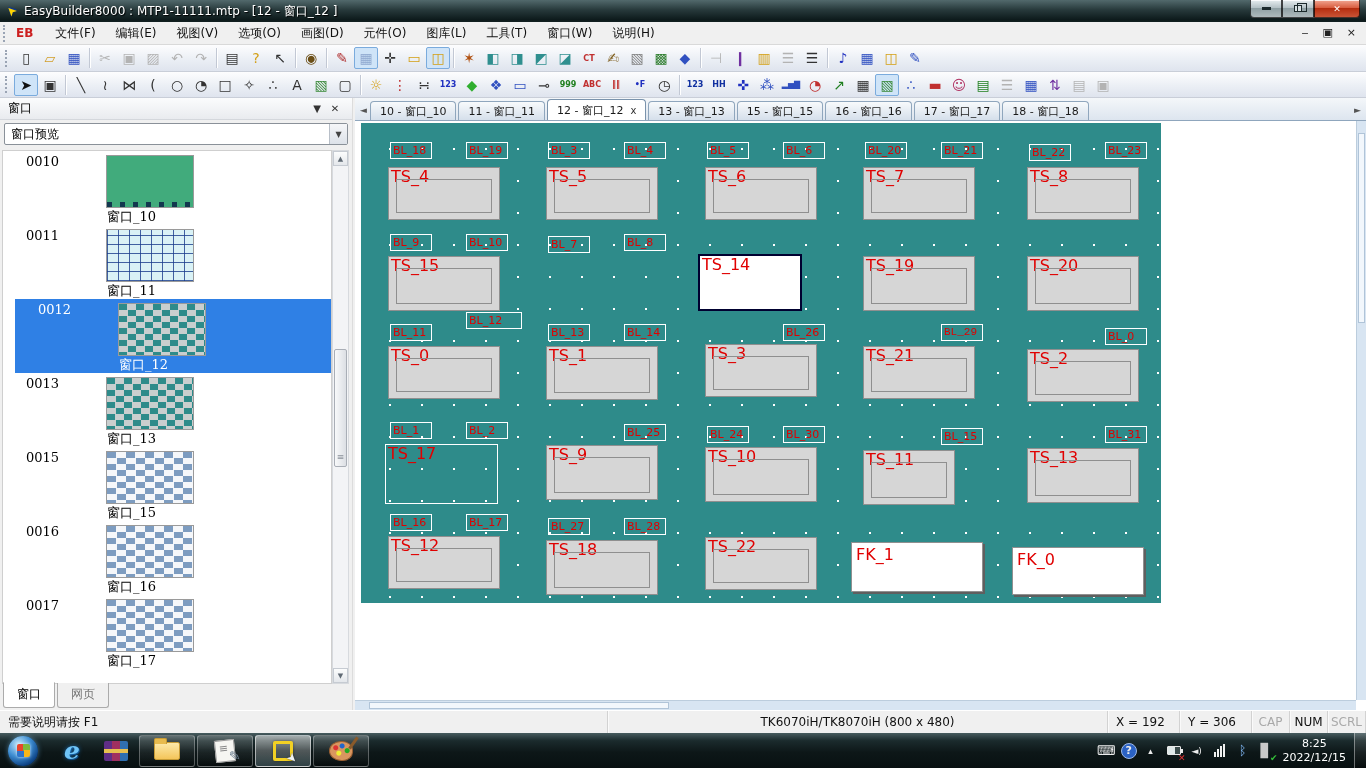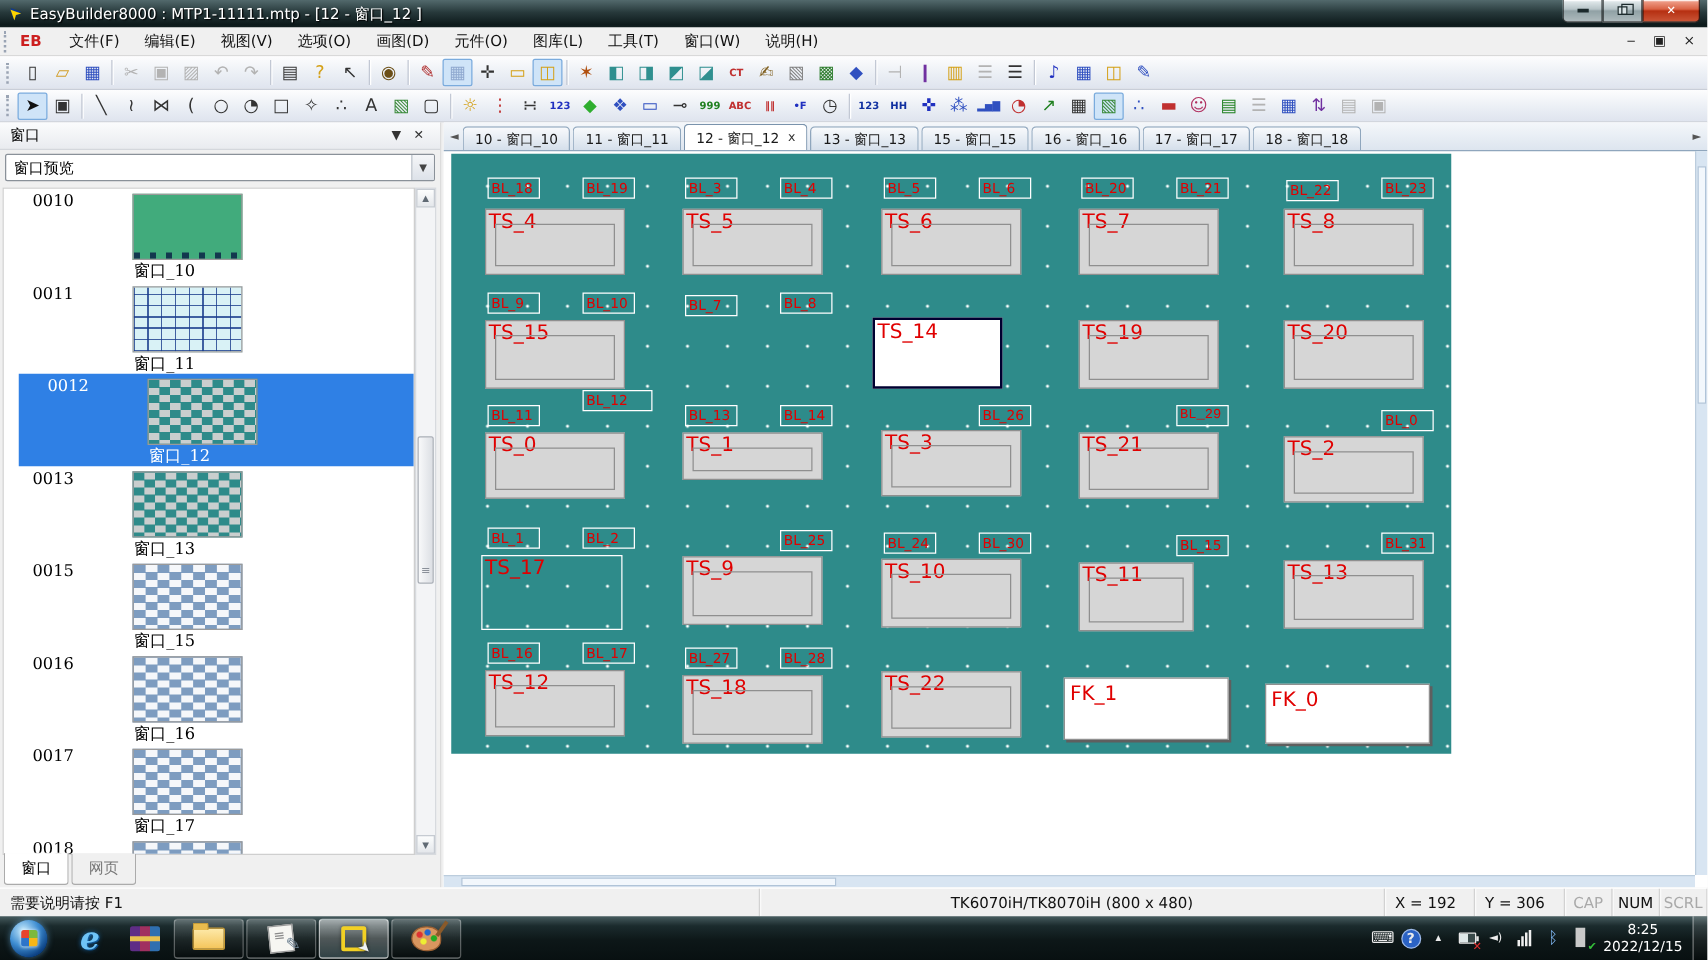--- a/index.html
+++ b/index.html
@@ -367,24 +367,20 @@
           <div class="pitem">
             <span class="pnum">0016</span>
             <div class="pv pv-steel"></div>
             <span class="pcap">窗口_16</span>
           </div>
           <div class="pitem">
             <span class="pnum">0017</span>
             <div class="pv pv-steel"></div>
             <span class="pcap">窗口_17</span>
           </div>
-          <div class="pitem clip">
-            <span class="pnum">0018</span>
-            <div class="pv pv-steel"></div>
-          </div>
         </div>
       <div class="pscroll">
         <div class="sarr up">▲</div>
         <div class="sthumb"></div>
         <div class="sarr dn">▼</div>
       </div>
       <div class="ptabs">
         <div class="ptab on">窗口</div>
         <div class="ptab">网页</div>
       </div>
@@ -500,21 +496,21 @@
             </div>
             <div class="ce ts" style="left: 27px; top: 223px; width: 112px; height: 53px;">
               <span class="lbl">TS_0</span>
             </div>
             <div class="ce bl" style="left: 187px; top: 201px; width: 42px; height: 17px;">
               <span class="lbl">BL_13</span>
             </div>
             <div class="ce bl" style="left: 263px; top: 201px; width: 42px; height: 17px;">
               <span class="lbl">BL_14</span>
             </div>
-            <div class="ce ts" style="left: 185px; top: 223px; width: 112px; height: 38px;">
+            <div class="ce ts" style="left: 185px; top: 223px; width: 112px; height: 54px;">
               <span class="lbl">TS_1</span>
             </div>
             <div class="ce bl" style="left: 422px; top: 201px; width: 42px; height: 17px;">
               <span class="lbl">BL_26</span>
             </div>
             <div class="ce ts" style="left: 344px; top: 221px; width: 112px; height: 53px;">
               <span class="lbl">TS_3</span>
             </div>
             <div class="ce bl" style="left: 580px; top: 201px; width: 42px; height: 17px; font-family: Liberation Mono, monospace;">
               <span class="lbl">BL_29</span>

